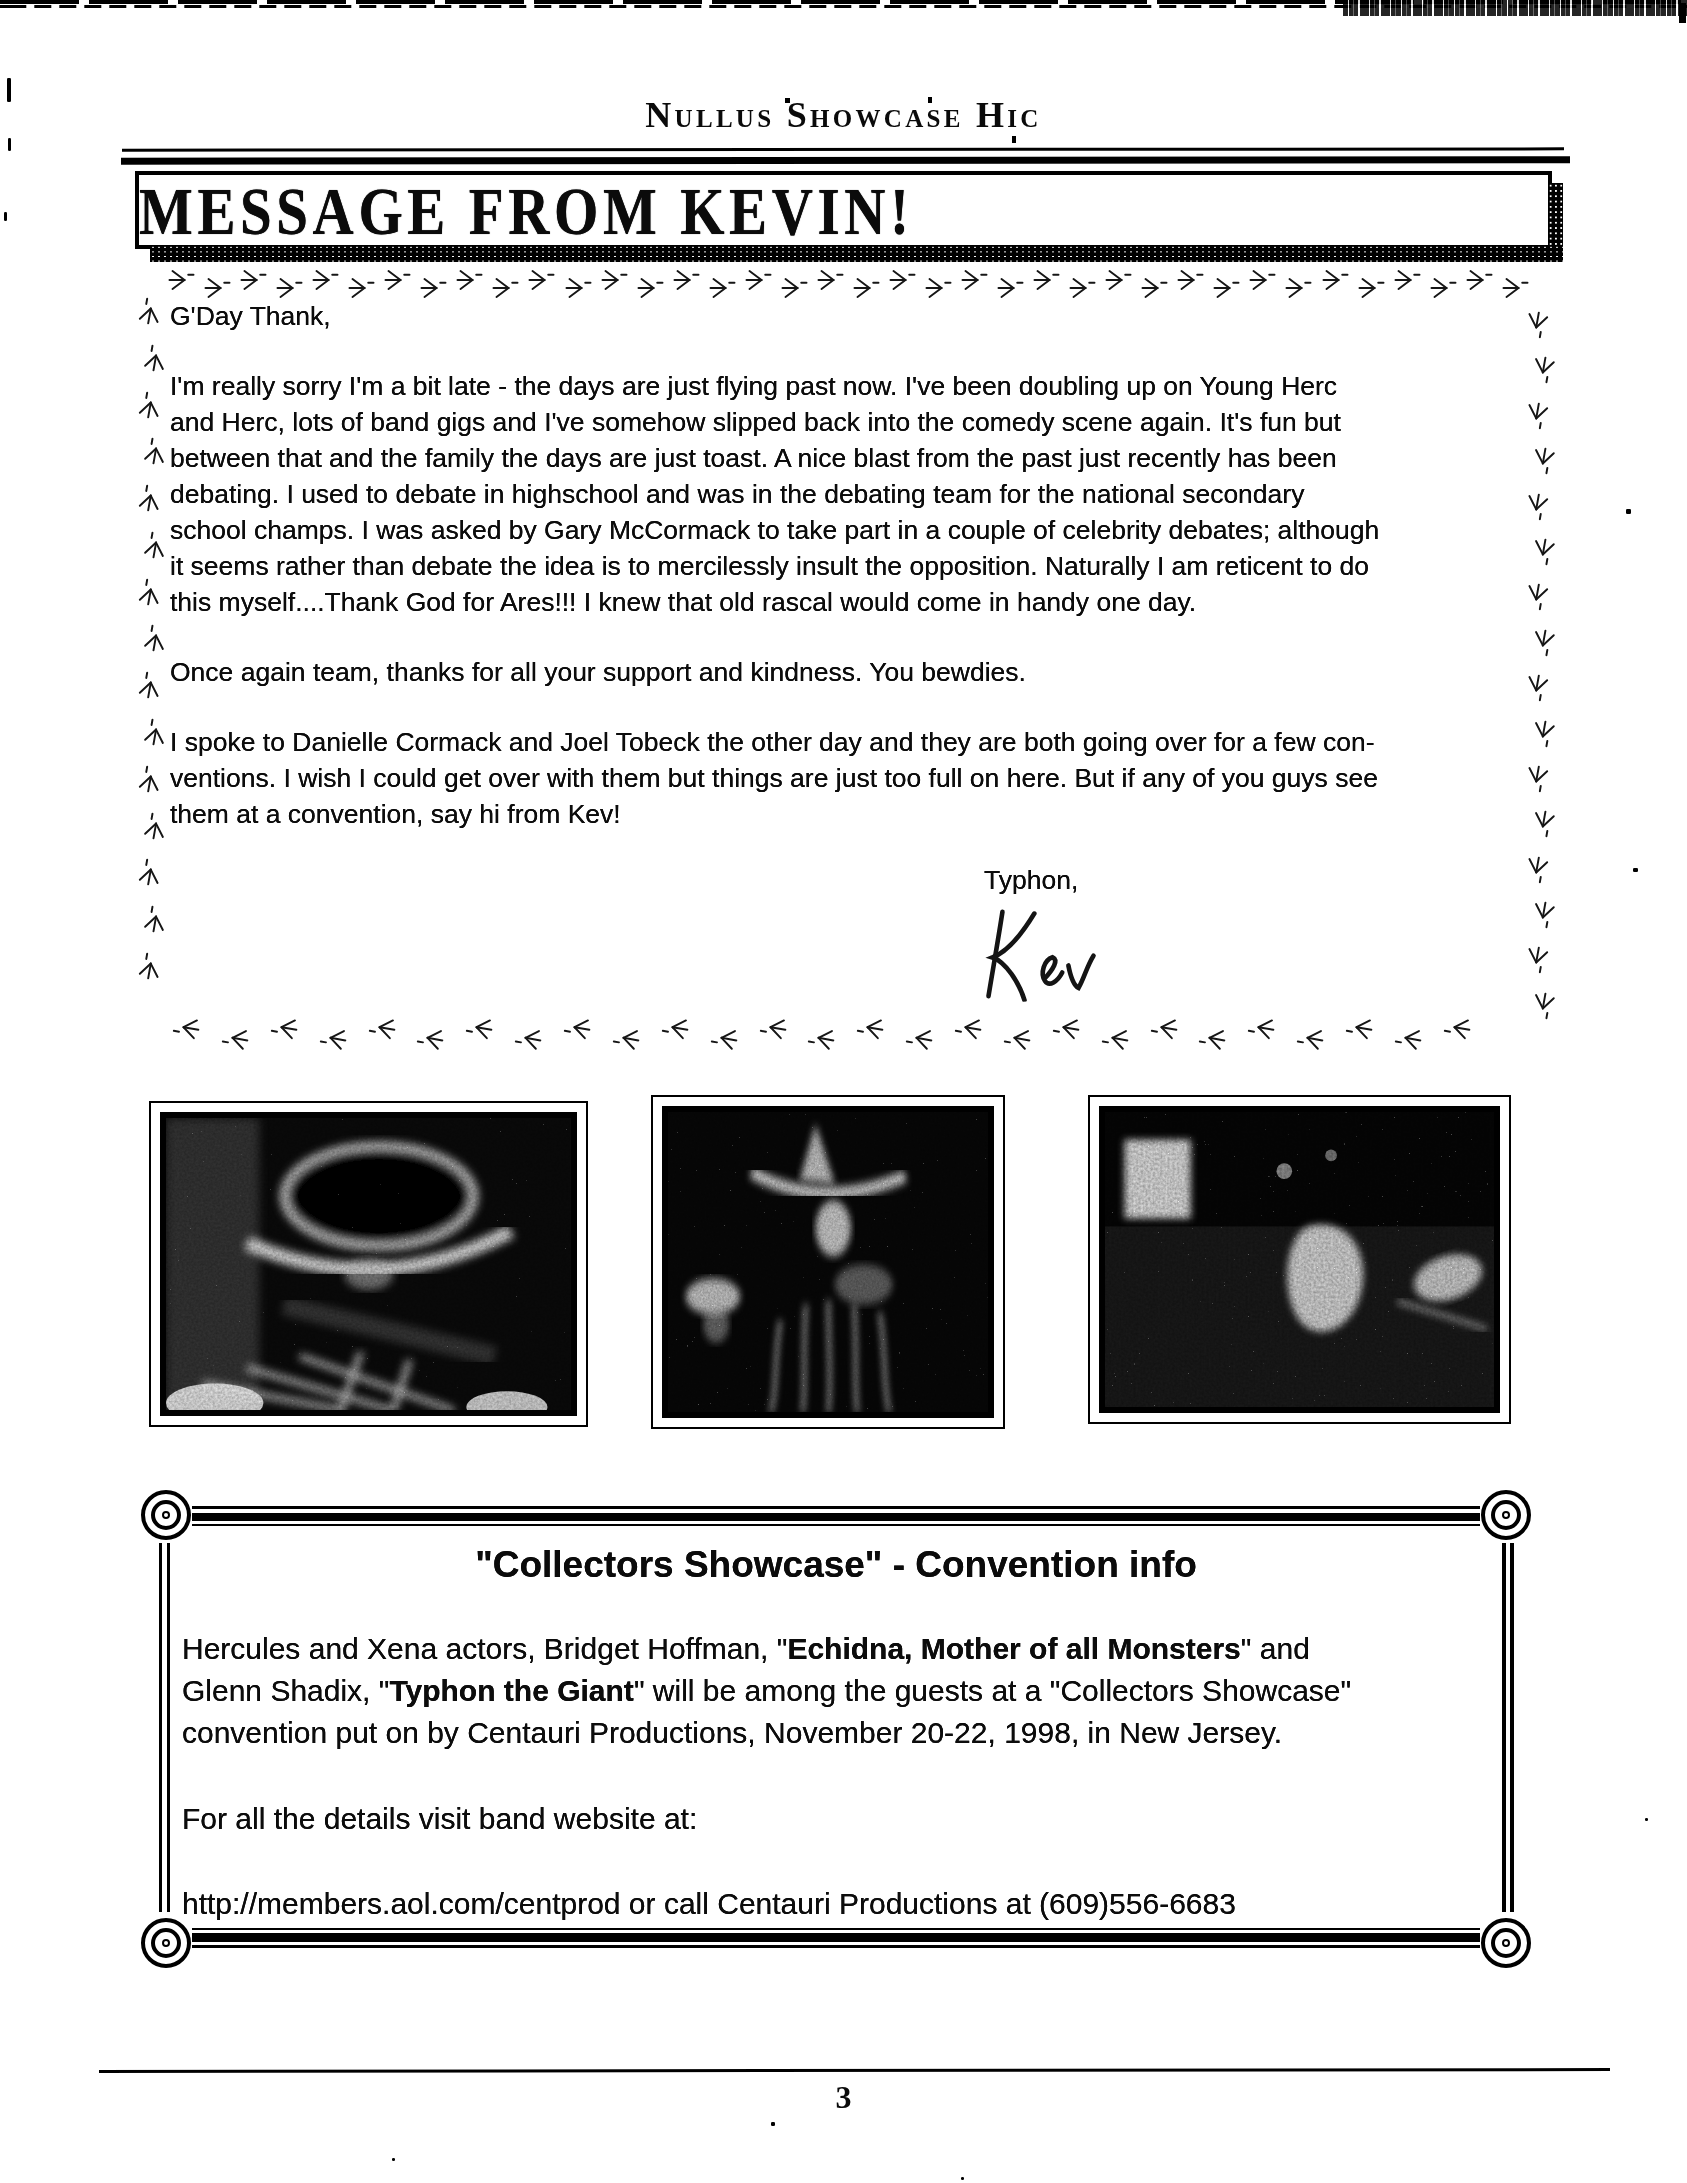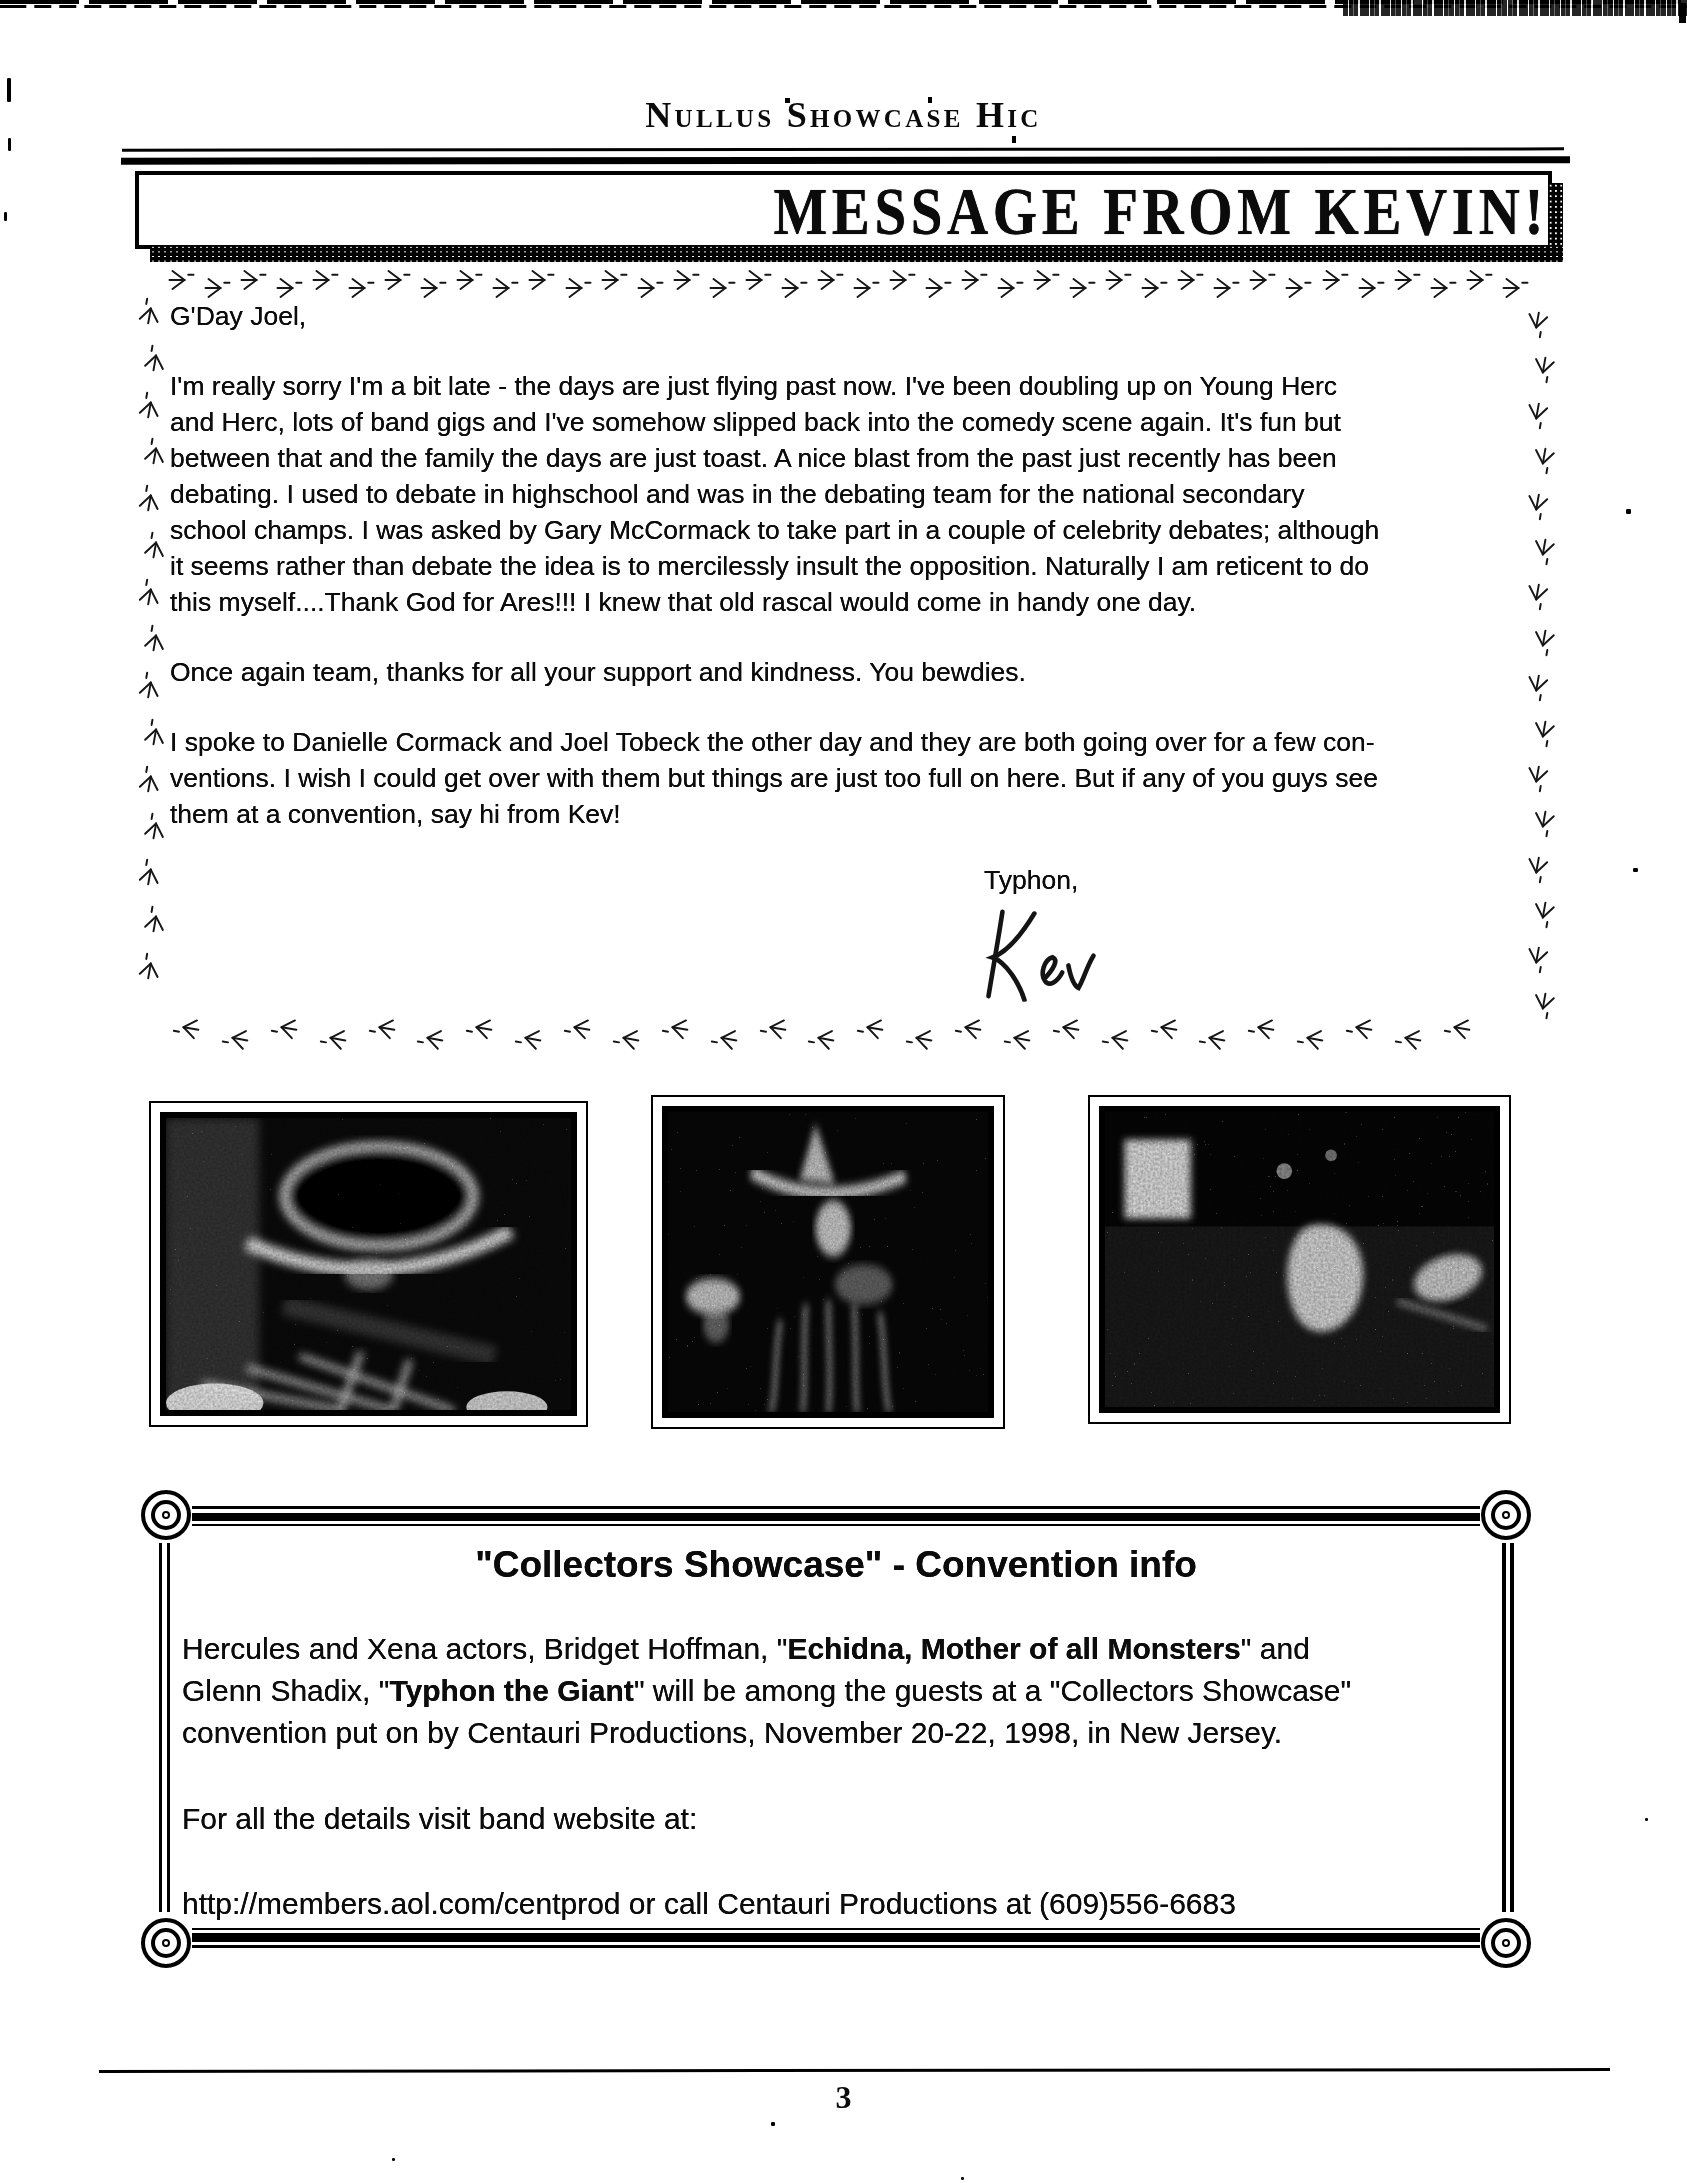--- a/index.html
+++ b/index.html
@@ -25,21 +25,21 @@
   
   .masthead { position:absolute; top:94px; left:0; width:100%; text-align:center;
     font-family:"Liberation Serif", serif; font-variant:small-caps; font-weight:700;
     font-size:36px; letter-spacing:3.3px; color:#0a0a0a; }
   .rule-thin  { position:absolute; top:148px; left:122px; width:1442px; height:2.6px; background:#000; transform:rotate(-0.05deg); }
   .rule-thick { position:absolute; top:157px; left:121px; width:1449px; height:6.6px; background:#000; transform:rotate(-0.06deg); }
 
   
   .banner { position:absolute; left:135px; top:171px; width:1417px; height:78px;
     background:#fff; border:4.6px solid #000; z-index:2;
-    display:flex; align-items:center; justify-content:flex-end; }
+    display:flex; align-items:center; justify-content:flex-start; }
   .banner::after { content:""; position:absolute; left:10.6px; right:-14.6px; top:100%; height:17px;
     background-color:#000;
     background-image:radial-gradient(#fff 0.8px, transparent 1.1px);
     background-size:6px 4.6px; }
   .banner::before { content:""; position:absolute; top:8px; bottom:-17px; right:-14.6px; width:14.6px;
     background-color:#000;
     background-image:radial-gradient(#fff 0.7px, transparent 1px);
     background-size:5.3px 5.3px; }
   .banner-title { font-family:"Liberation Serif", serif; font-weight:700;
     font-size:57px; letter-spacing:4.6px; transform:scaleY(1.18); color:#0b0b0b;
@@ -1096,21 +1096,21 @@
        <path d="M14,20 L30,8"></path>
             <path d="M14,20 L34,20"></path>
             <path d="M14,20 L30,32"></path>
             <path d="M2,27 L9,27"></path>
      </g>
         </svg>
       </span>
     </div>
 
   <div class="letter-text">
-    <p>G'Day Joel,</p>
+    <p>G'Day Thank,</p>
     <p class="para">I'm really sorry I'm a bit late - the days are just flying past now. I've been doubling up on Young Herc
 and Herc, lots of band gigs and I've somehow slipped back into the comedy scene again. It's fun but
 between that and the family the days are just toast. A nice blast from the past just recently has been
 debating. I used to debate in highschool and was in the debating team for the national secondary
 school champs. I was asked by Gary McCormack to take part in a couple of celebrity debates; although
 it seems rather than debate the idea is to mercilessly insult the opposition. Naturally I am reticent to do
 this myself....Thank God for Ares!!! I knew that old rascal would come in handy one day.</p>
     <p class="para">Once again team, thanks for all your support and kindness. You bewdies.</p>
     <p class="para">I spoke to Danielle Cormack and Joel Tobeck the other day and they are both going over for a few con-
 ventions. I wish I could get over with them but things are just too full on here. But if any of you guys see

